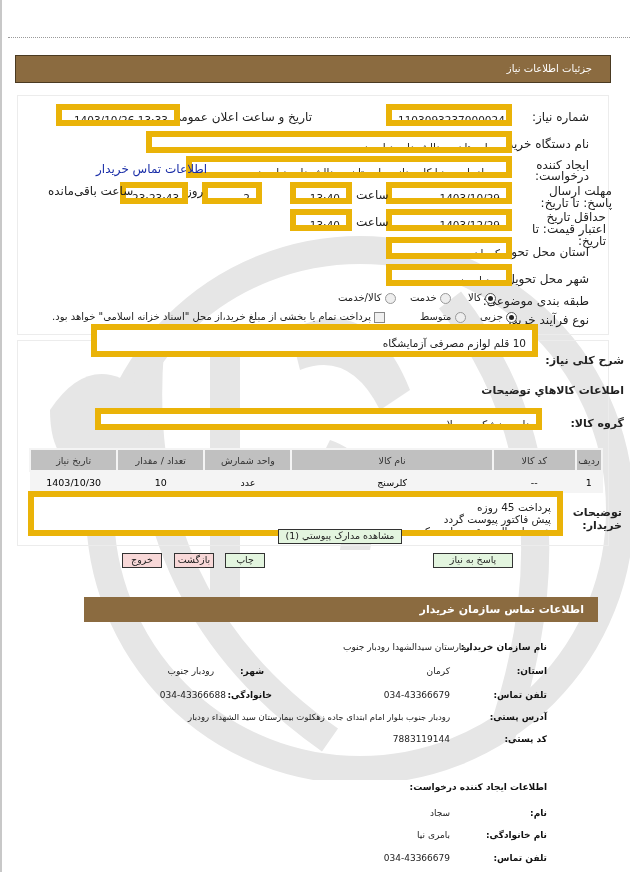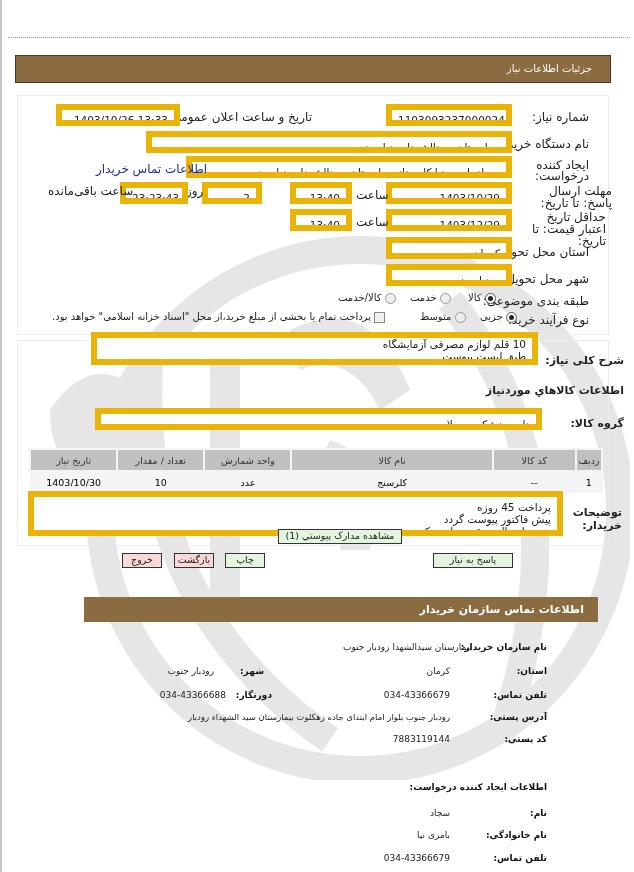--- a/index.html
+++ b/index.html
@@ -134,26 +134,26 @@
   <span>متوسط</span>
 </span>
 <span class="opt" style="left:52px; top:311px;">
   <span class="chk"></span>
   <span>پرداخت تمام یا بخشی از مبلغ خرید،از محل "اسناد خزانه اسلامی" خواهد بود.</span>
 </span>
 
 <div class="panel" style="top:340px; height:206px;"></div>
 
 <span class="abs lbl bold" style="right:10px; top:354px; font-size:11px;">شرح کلی نیاز:</span>
-<div class="box" style="left:91px; top:332px; width:447px; height:33px; line-height:12px; padding-top:0;">
+<div class="box" style="left:91px; top:324px; width:447px; height:33px; line-height:12px; padding-top:7px;">
   <div>10 قلم لوازم مصرفی آزمایشگاه</div>
   <div>طبق لیست پیوست</div>
 </div>
 
-<span class="abs lbl bold" style="right:10px; top:384px; font-size:11px;">اطلاعات کالاهاي موردنیاز</span>
+<span class="abs lbl bold" style="right:10px; top:384px; font-size:11px;">اطلاعات کالاهاي توضیحات</span>
 
 <span class="abs lbl bold" style="right:10px; top:417px; font-size:11px;">گروه کالا:</span>
 <div class="box" style="left:95px; top:408px; width:447px; height:22px;">دارو، پزشکی و سلامت</div>
 
 <table class="items">
   <thead>
     <tr>
       <th style="width:20px;">ردیف</th>
       <th style="width:76px;">کد کالا</th>
       <th style="width:190px;">نام کالا</th>
@@ -194,21 +194,21 @@
 <span class="c-lbl" style="right:87px; top:642px;">نام سازمان خریدار:</span>
 <span class="c-val" style="right:162px; top:642px;">بیمارستان سیدالشهدا رودبار جنوب</span>
 
 <span class="c-lbl" style="right:87px; top:666px;">استان:</span>
 <span class="c-val" style="right:184px; top:666px;">کرمان</span>
 <span class="c-lbl" style="right:370px; top:666px;">شهر:</span>
 <span class="c-val" style="right:420px; top:666px;">رودبار جنوب</span>
 
 <span class="c-lbl" style="right:87px; top:690px;">تلفن تماس:</span>
 <span class="c-val ltr" style="right:184px; top:690px;">034-43366679</span>
-<span class="c-lbl" style="right:362px; top:690px;">دورنگار:</span>
+<span class="c-lbl" style="right:362px; top:690px;">خانوادگی:</span>
 <span class="c-val ltr" style="right:408px; top:690px;">034-43366688</span>
 
 <span class="c-lbl" style="right:87px; top:712px;">آدرس پستی:</span>
 <span class="c-val" style="right:184px; top:712px; font-size:8.5px;">رودبار جنوب بلوار امام ابتدای جاده زهکلوت بیمارستان سید الشهداء رودبار</span>
 
 <span class="c-lbl" style="right:87px; top:734px;">کد پستی:</span>
 <span class="c-val ltr" style="right:184px; top:734px;">7883119144</span>
 
 <span class="c-lbl" style="right:87px; top:782px;">اطلاعات ایجاد کننده درخواست:</span>
 

